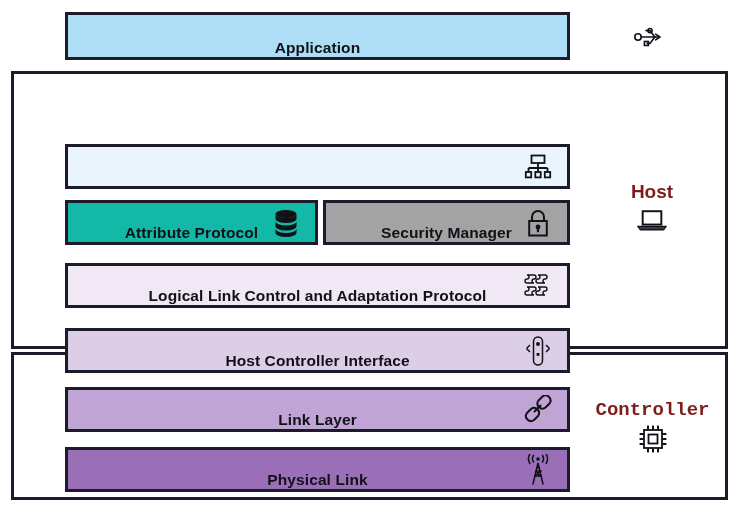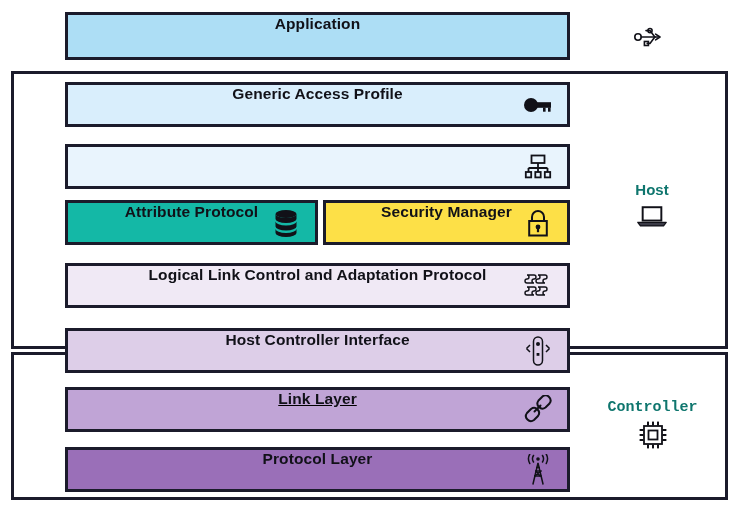--- a/index.html
+++ b/index.html
@@ -34,21 +34,21 @@
     background: #ffffff;
     z-index: 4;
   }
 
   
   .layer {
     position: absolute;
     box-sizing: border-box;
     border: 3px solid #1b1b2b;
     display: flex;
-    align-items: flex-start;
+    align-items: flex-end;
     justify-content: center;
     z-index: 6;
   }
   .layer-label {
     font-weight: bold;
     font-size: 15.5px;
     color: #111118;
     letter-spacing: .1px;
     white-space: nowrap;
   }
@@ -64,38 +64,38 @@
     justify-content: center;
     pointer-events: none;
   }
   .layer-icon svg { display: block; }
 
   
   #bar-application { left: 65px;  top: 12px;  width: 505px; height: 48px;  background: #addef5; }
   #bar-gap         { left: 65px;  top: 82px;  width: 505px; height: 45px;  background: #d9eefc; }
   #bar-gatt        { left: 65px;  top: 144px; width: 505px; height: 45px;  background: #e9f4fd; }
   #bar-att         { left: 65px;  top: 200px; width: 253px; height: 45px;  background: #14b8a6; }
-  #bar-sm          { left: 323px; top: 200px; width: 247px; height: 45px;  background: #fde047; }
+  #bar-sm          { left: 323px; top: 200px; width: 247px; height: 45px;  background: #a3a3a3; }
   #bar-l2cap       { left: 65px;  top: 263px; width: 505px; height: 45px;  background: #f0e9f5; }
   #bar-hci         { left: 65px;  top: 328px; width: 505px; height: 45px;  background: #ddcee8; }
-  #bar-ll          { left: 65px;  top: 387px; width: 505px; height: 45px;  background: #c0a4d6; text-decoration: underline; }
+  #bar-ll          { left: 65px;  top: 387px; width: 505px; height: 45px;  background: #c0a4d6; }
   #bar-phy         { left: 65px;  top: 447px; width: 505px; height: 45px;  background: #9a6fb8; }
 
   
   .side-annot {
     position: absolute;
     display: flex;
     flex-direction: column;
     align-items: center;
     z-index: 7;
   }
   .side-annot .annot-label {
     font-weight: bold;
-    font-size: 15px;
-    color: #0f766e;
+    font-size: 19px;
+    color: #7f1d1d;
     line-height: 1.1;
     white-space: nowrap;
   }
   .side-annot .annot-icon {
     margin-top: 3px;
     width: 32px;
     height: 30px;
     display: flex;
     align-items: center;
     justify-content: center;
@@ -113,31 +113,20 @@
   <div class="group-box" id="host-group"></div>
   <div class="group-box" id="ctrl-group"></div>
 
   <div class="border-mask" style="left:68px; top:344px; width:499px; height:10px;"></div>
   <div class="border-mask" style="left:68px; top:349px; width:499px; height:10px;"></div>
 
   <div class="layer" id="bar-application">
     <span class="layer-label">Application</span>
   </div>
 
-  <div class="layer" id="bar-gap">
-    <span class="layer-label">Generic Access Profile</span>
-    <span class="layer-icon">
-      <svg width="30" height="18" viewBox="0 0 30 18">
-        <circle cx="8" cy="9" r="7" fill="#111118"></circle>
-        <rect x="12" y="6.2" width="16" height="5.6" fill="#111118"></rect>
-        <rect x="20" y="11.5" width="2.6" height="4.2" fill="#111118"></rect>
-        <rect x="25" y="11.5" width="2.6" height="4.2" fill="#111118"></rect>
-      </svg>
-    </span>
-  </div>
 
   <div class="layer" id="bar-gatt">
     <span class="layer-icon">
       <svg width="28" height="28" viewBox="0 0 28 28">
         <g fill="none" stroke="#111118" stroke-width="1.8">
           <rect x="7.5" y="2.5" width="13" height="7.5"></rect>
           <path d="M14 10 L14 15 M4.5 15 L23.5 15 M4.5 15 L4.5 19 M14 15 L14 19 M23.5 15 L23.5 19"></path>
           <rect x="1.8" y="19" width="5.4" height="5.4"></rect>
           <rect x="11.3" y="19" width="5.4" height="5.4"></rect>
           <rect x="20.8" y="19" width="5.4" height="5.4"></rect>
@@ -210,21 +199,21 @@
         <g fill="none" stroke="#111118" stroke-width="2" stroke-linecap="round">
           <path d="M17.5 5.5 l4 -4 a5 5 0 0 1 7 7 l-4 4 a5 5 0 0 1 -7 -7 z" transform="translate(-2,0)"></path>
           <path d="M8 16 l-4 4 a5 5 0 0 0 7 7 l4 -4 a5 5 0 0 0 -7 -7 z" transform="translate(0,-2)"></path>
           <path d="M11.5 16.5 l6 -6"></path>
         </g>
       </svg>
     </span>
   </div>
 
   <div class="layer" id="bar-phy">
-    <span class="layer-label">Protocol Layer</span>
+    <span class="layer-label">Physical Link</span>
     <span class="layer-icon">
       <svg width="28" height="32" viewBox="0 0 28 32">
         <g fill="none" stroke="#111118" stroke-width="1.5" stroke-linecap="round">
           <path d="M9.5 8 a6 6 0 0 1 0 -6.5 M5.8 9.5 a9.5 9.5 0 0 1 0 -9.5"></path>
           <path d="M18.5 8 a6 6 0 0 0 0 -6.5 M22.2 9.5 a9.5 9.5 0 0 0 0 -9.5"></path>
           <circle cx="14" cy="5" r="1.8" fill="#111118" stroke="none"></circle>
           <path d="M9 30 L14 9 L19 30"></path>
           <path d="M10.8 22 h6.4 M11.9 17 h4.2 M12.7 13.5 h2.6"></path>
           <path d="M10.8 22 L17.2 17 M11.9 17 L16.1 22"></path>
         </g>

